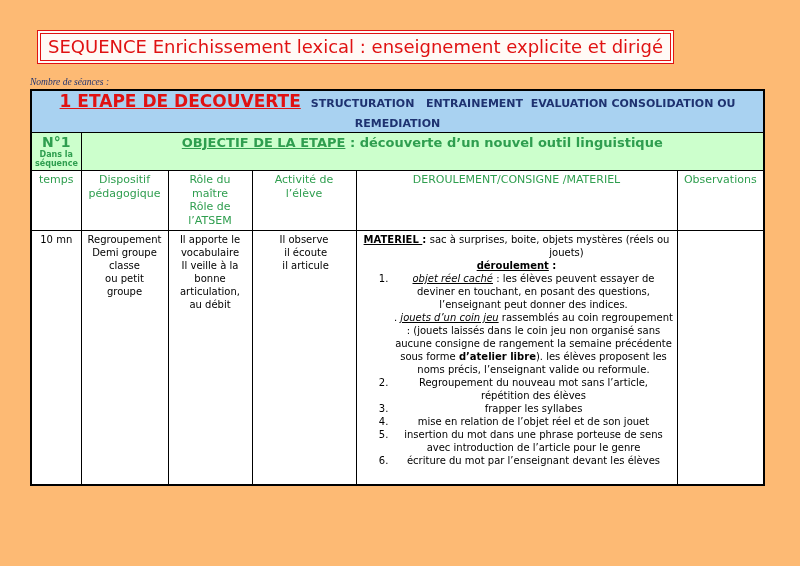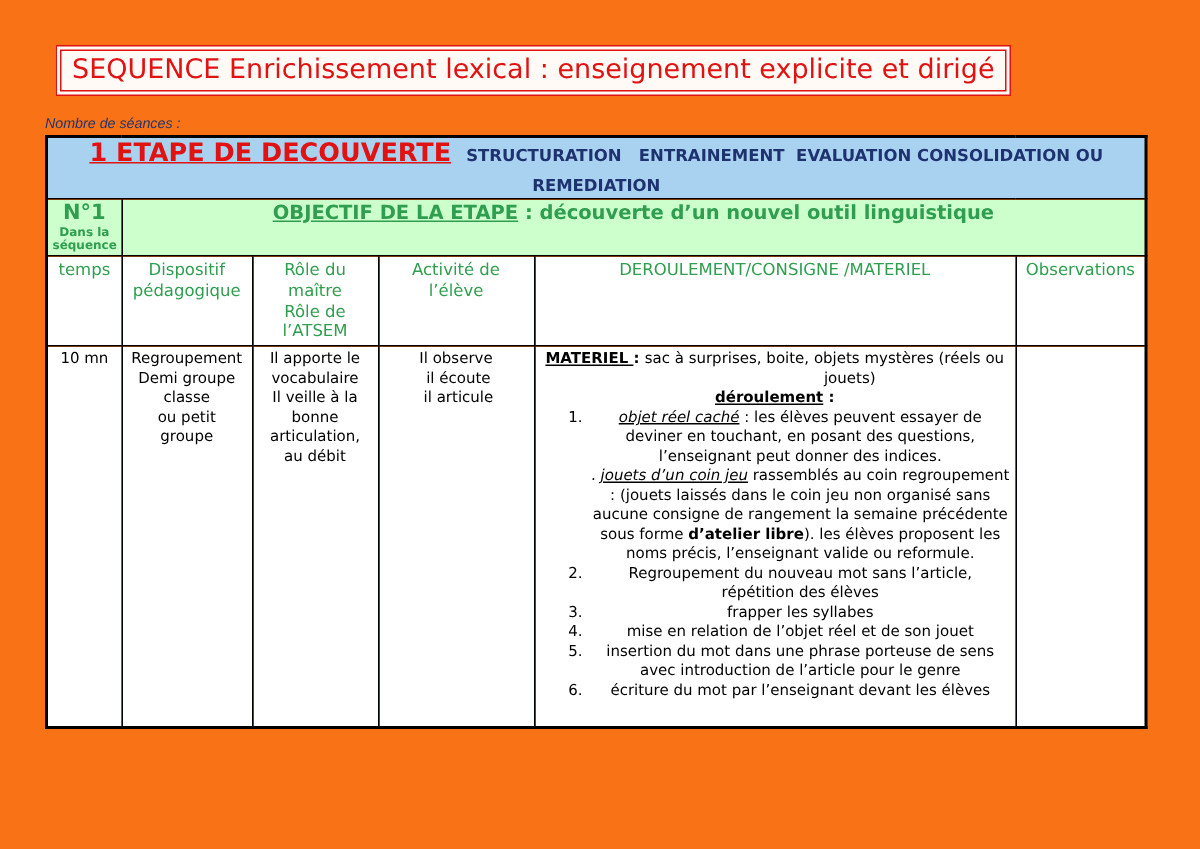--- a/index.html
+++ b/index.html
@@ -1,19 +1,19 @@
 <!DOCTYPE html>
 <html><head>
 <meta charset="utf-8">
 <style>
   html,body{margin:0;padding:0;background:#ffffff;}
   .page{
     position:relative;
     width:800px;height:566px;
-    background:#f97316;
+    background:#fdba74;
     font-family:"DejaVu Sans",sans-serif;
     color:#000;
     overflow:hidden;
   }
   
   .title-box{
     display:inline-block;
     margin:30px 0 0 37px;
     border:4px double #e01212;
     background:#fffaf6;
@@ -24,21 +24,21 @@
     font-size:18px;
     letter-spacing:0px;
   }
   .domaine{
     text-align:center;
     color:#1e3270;
     font-size:14.5px;
     margin-top:15px;
   }
   .nombre{
-    font-family:Liberation Sans, sans-serif;
+    font-family:Liberation Serif, serif;
     font-style:italic;
     font-size:9.5px;
     color:#22336f;
     margin:13px 0 2px 30px;
   }
   
   table.seq{
     margin-left:30px;
     width:733px;
     border-collapse:collapse;

